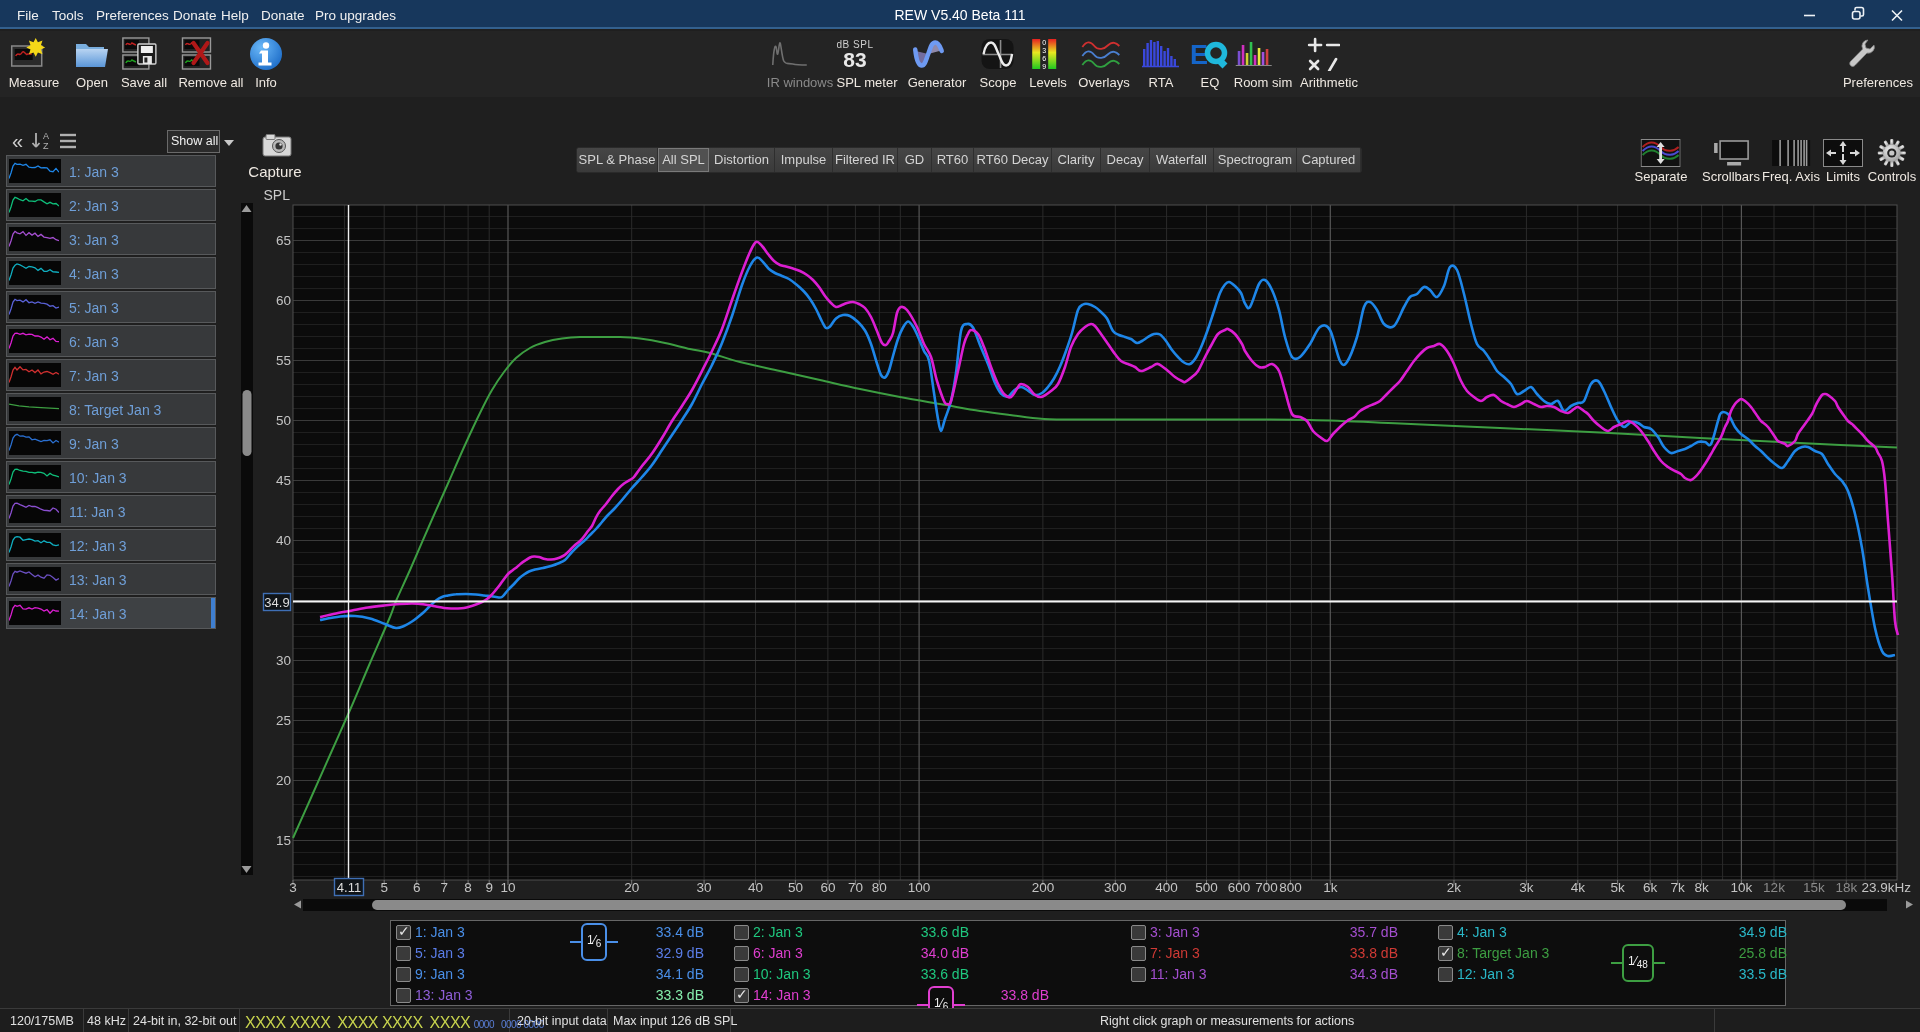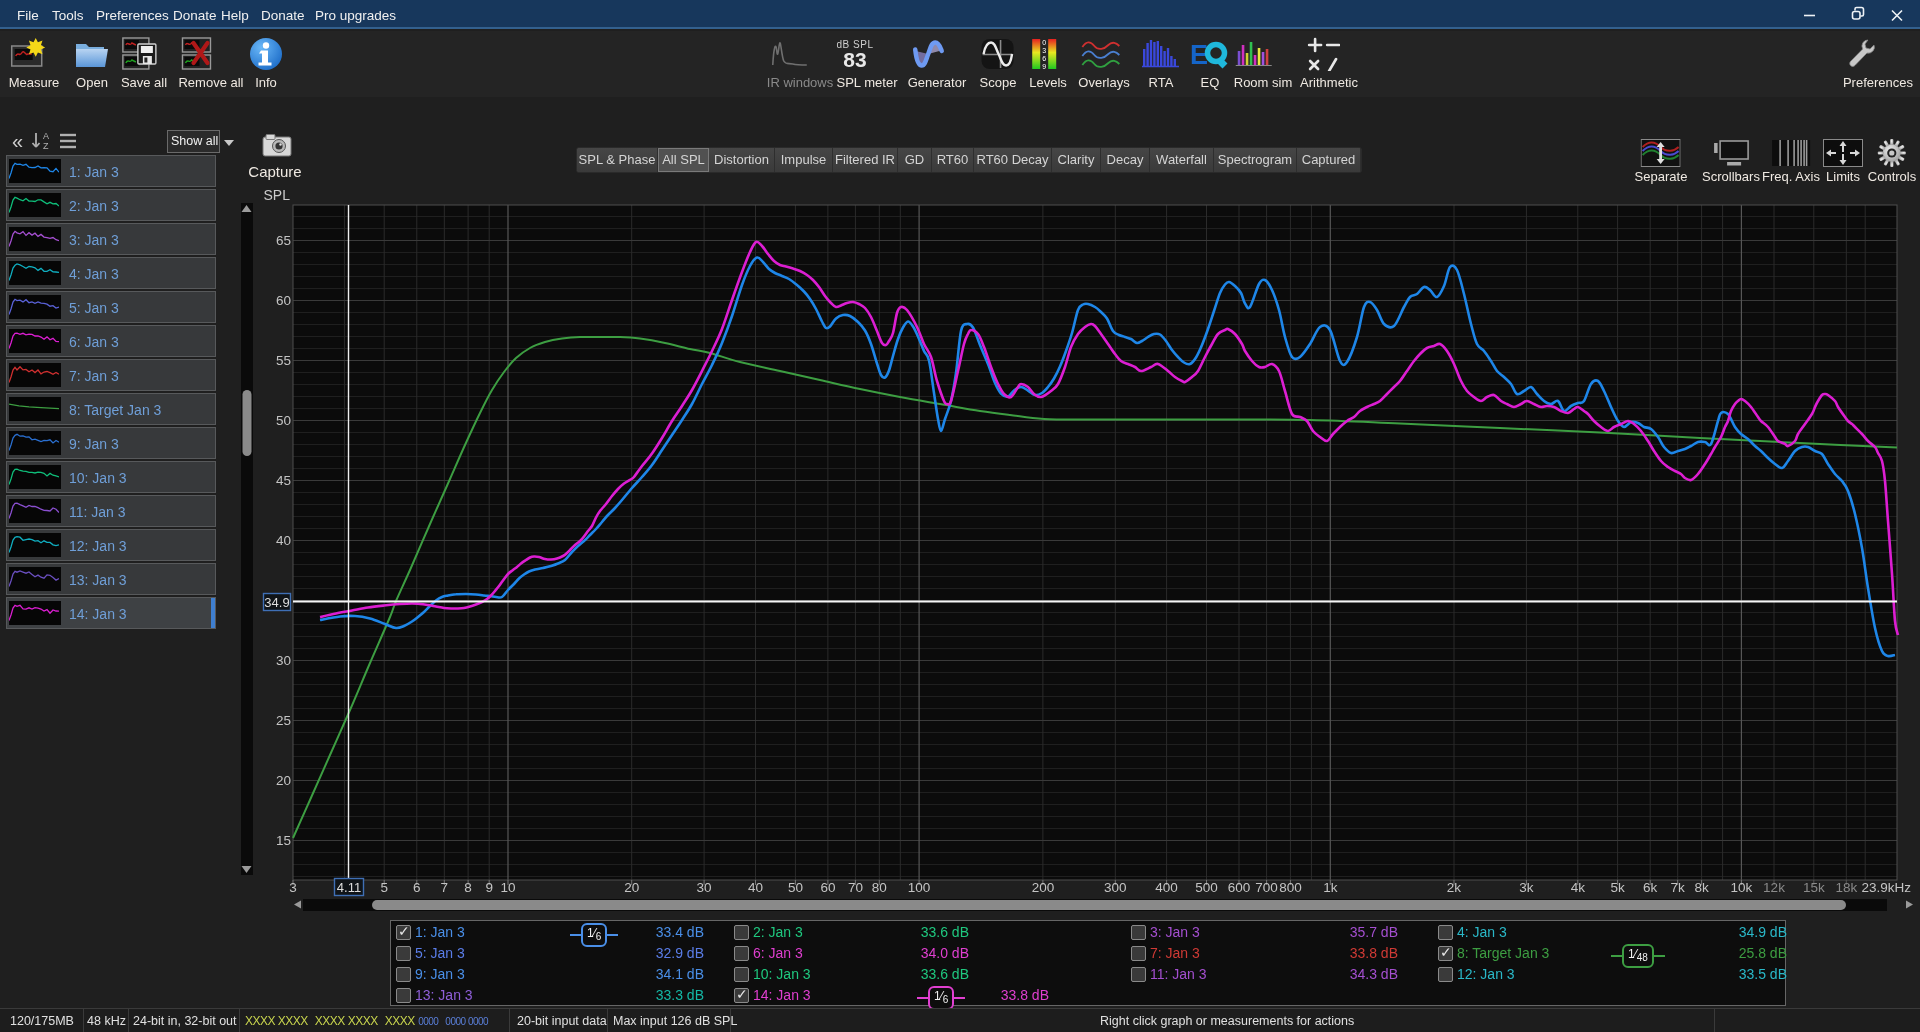--- a/index.html
+++ b/index.html
@@ -31,37 +31,38 @@
 .gbtn{position:absolute;top:139px;transform:translateX(-50%);text-align:center}
 .gicon{height:27px;display:flex;align-items:center;justify-content:center}
 .glabel{font-size:13px;color:#efe9e2;margin-top:3px;white-space:nowrap}
 .legend{position:absolute;left:390px;top:920px;width:1396px;height:86px;background:#0d0d0d;border:1px solid #666}
 .cb{position:absolute;width:15px;height:15px;background:#3a3a3a;border:1px solid #8a8a8a;border-radius:2px}
 .cb .mark{position:absolute;left:1px;top:-3px;color:#e8e8e8;font-size:14px}
 .lname{position:absolute;font-size:14px;white-space:nowrap}
 .lval{position:absolute;font-size:14px;white-space:nowrap;width:70px;text-align:right}
 .badge{position:absolute;display:flex;align-items:center}
 .badge .bline{display:inline-block;width:11px;height:2.5px}
-.badge .bbox{display:inline-block;border:2px solid;border-radius:6px;color:#f0f0f0;font-size:12px;padding:1px 4px;line-height:14px;background:#0d0d0d}
+.badge .bbox{display:inline-block;border:2px solid;border-radius:6px;color:#f0f0f0;font-size:12px;padding:8px 4px;line-height:14px;background:#0d0d0d}
 .badge sub{font-size:10px}
 .statusbar{position:absolute;left:0;top:1008px;width:1920px;height:40px;background:#1d1d1d;border-top:1px solid #3a3a3a}
 .sitem{position:absolute;top:5px;font-size:12.5px;color:#e0e0e0;white-space:nowrap}
 .sdiv{position:absolute;top:0;width:1px;height:24px;background:#3a3a3a}
-.hx{color:#c8d44e;letter-spacing:-0.5px;font-size:12px} .hz{color:#5a7fd8;letter-spacing:-0.5px;font-size:10px}
+.hx{color:#c8d44e;letter-spacing:-0.5px;font-size:16px} .hz{color:#5a7fd8;letter-spacing:-0.5px;font-size:10px}
 svg text{font-family:"Liberation Sans",sans-serif}
 </style></head><body>
 <div id="app">
   <div class="menubar">
     <span class="mi" style="left:17px">File</span>
     <span class="mi" style="left:52px">Tools</span>
     <span class="mi" style="left:96px">Preferences</span>
     <span class="mi" style="left:173px">Donate</span>
     <span class="mi" style="left:221px">Help</span>
     <span class="mi" style="left:261px">Donate</span>
     <span class="mi" style="left:315px">Pro upgrades</span>
+    <div class="title">REW V5.40 Beta 111</div>
     <svg style="position:absolute;right:0;top:0" width="140" height="30" viewBox="0 0 140 30">
         <g stroke="#eef2f6" stroke-width="1.6" fill="none">
           <line x1="24" y1="15.5" x2="35" y2="15.5"></line>
           <rect x="72.5" y="11.5" width="7.5" height="7.5" rx="2"></rect>
           <path d="M75,10.5 v-1.5 a1.5,1.5 0 0 1 1.5,-1.5 h5 a2,2 0 0 1 2,2 v5 a1.5,1.5 0 0 1 -1.5,1.5 h-1.5"></path>
           <path d="M112,10.5 l10,10 M122,10.5 l-10,10"></path>
         </g>
       </svg>
   </div>
   <div class="toolbar">
@@ -655,21 +656,21 @@
 <div class="lname" style="left:362px;top:45px;color:#1fc87f">10: Jan 3</div>
 <div class="lval" style="left:508px;top:45px;color:#1fc87f">33.6 dB</div>
 <div class="cb" style="left:740px;top:46px"></div>
 <div class="lname" style="left:759px;top:45px;color:#a44fd0">11: Jan 3</div>
 <div class="lval" style="left:937px;top:45px;color:#a44fd0">34.3 dB</div>
 <div class="cb" style="left:1047px;top:46px"></div>
 <div class="lname" style="left:1066px;top:45px;color:#2ab8c8">12: Jan 3</div>
 <div class="lval" style="left:1326px;top:45px;color:#2ab8c8">33.5 dB</div>
 <div class="cb" style="left:5px;top:67px"></div>
 <div class="lname" style="left:24px;top:66px;color:#8f5fd8">13: Jan 3</div>
-<div class="lval" style="left:243px;top:66px;color:#14b8a6">33.3 dB</div>
+<div class="lval" style="left:243px;top:66px;color:#86efac">33.3 dB</div>
 <div class="cb checked" style="left:343px;top:67px">
         <span class="mark">✓</span>
       </div>
 <div class="lname" style="left:362px;top:66px;color:#e03fd0">14: Jan 3</div>
 <div class="badge" style="left:526px;top:65px">
         <span class="bline" style="background:#e03fd0"></span>
         <span class="bbox" style="border-color:#e03fd0">1⁄<sub>6</sub></span>
         <span class="bline" style="background:#e03fd0"></span>
       </div>
 <div class="lval" style="left:588px;top:66px;color:#e03fd0">33.8 dB</div>

